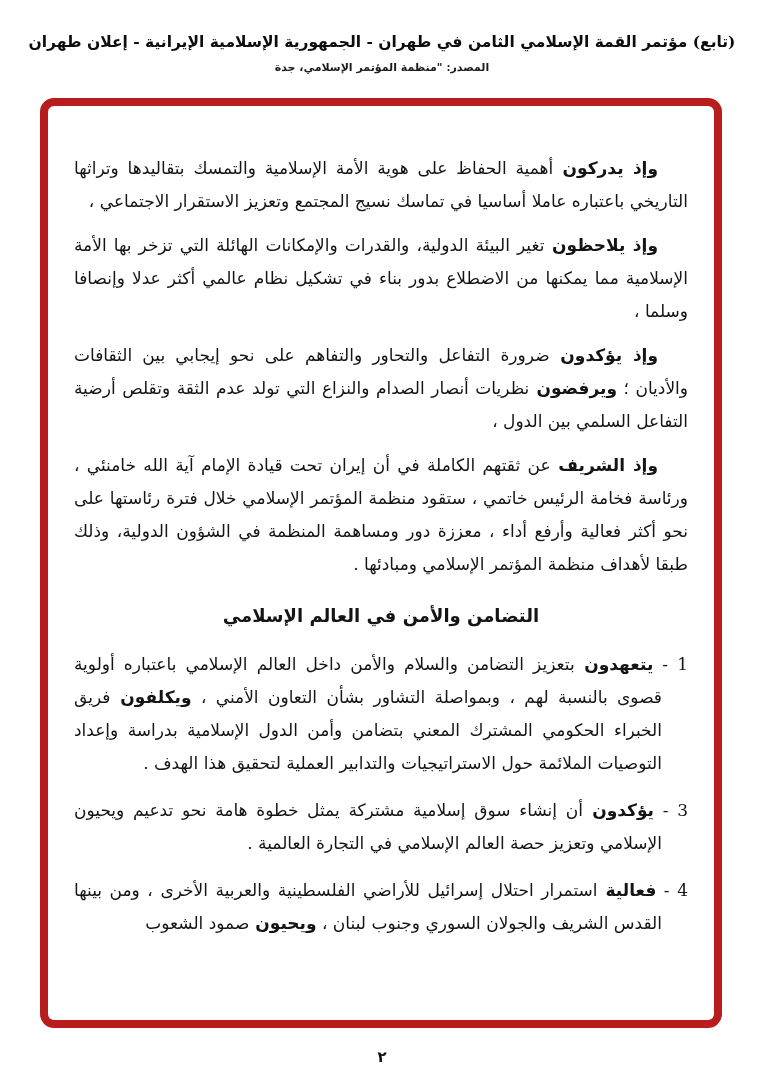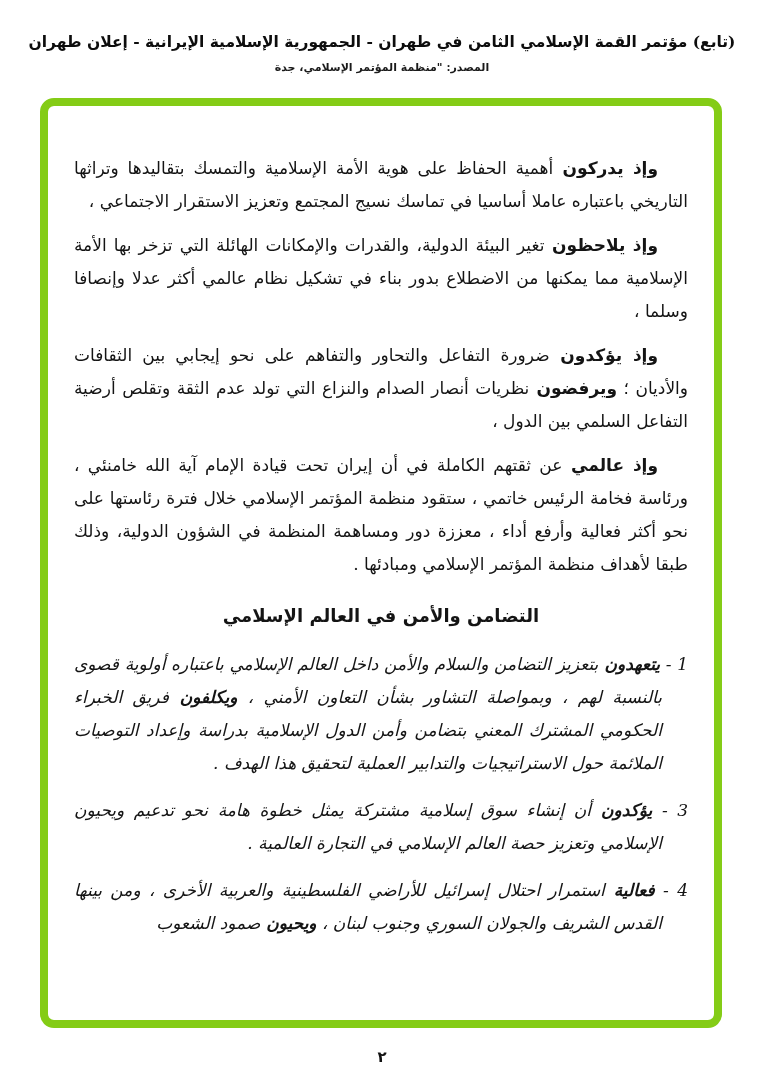--- a/index.html
+++ b/index.html
@@ -28,21 +28,21 @@
     font-size: 11px;
     font-weight: bold;
     color: #1a1a1a;
   }
   .green-frame {
     position: absolute;
     left: 40px;
     top: 98px;
     width: 682px;
     height: 930px;
-    border: 8px solid #84cc16;
+    border: 8px solid #b91c1c;
     border-radius: 14px;
     background: #ffffff;
     padding: 46px 26px 18px 26px;
     overflow: hidden;
   }
   .doc-content {
     direction: rtl;
     font-size: 17px;
     line-height: 33px;
     text-align: justify;
@@ -56,21 +56,20 @@
     font-weight: bold;
     font-size: 18px;
     margin: 18px 0 16px 0;
     text-align: center;
     text-indent: 0;
   }
   .list-item {
     padding-right: 26px;
     text-indent: -26px;
     margin-bottom: 14px;
-    font-style: italic;
   }
   .list-item .marker {
     font-weight: normal;
     white-space: pre;
   }
   b { font-weight: bold; }
   .page-footer {
     position: absolute;
     left: 0; right: 0;
     top: 1048px;
@@ -87,21 +86,21 @@
   <div class="title">(تابع) مؤتمر القمة الإسلامي الثامن في طهران - الجمهورية الإسلامية الإيرانية - إعلان طهران</div>
   <div class="source">المصدر: "منظمة المؤتمر الإسلامي، جدة</div>
 </header>
 
 <div class="green-frame">
   <div class="doc-content">
 
     <p class="preamble-para"><b>وإذ يدركون </b><span>أهمية الحفاظ على هوية الأمة الإسلامية والتمسك بتقاليدها وتراثها التاريخي باعتباره عاملا أساسيا في تماسك نسيج المجتمع وتعزيز الاستقرار الاجتماعي ،</span></p>
     <p class="preamble-para"><b>وإذ يلاحظون </b><span>تغير البيئة الدولية، والقدرات والإمكانات الهائلة التي تزخر بها الأمة الإسلامية مما يمكنها من الاضطلاع بدور بناء في تشكيل نظام عالمي أكثر عدلا وإنصافا وسلما ،</span></p>
     <p class="preamble-para"><b>وإذ يؤكدون </b><span>ضرورة التفاعل والتحاور والتفاهم على نحو إيجابي بين الثقافات والأديان ؛ </span><b>ويرفضون </b><span>نظريات أنصار الصدام والنزاع التي تولد عدم الثقة وتقلص أرضية التفاعل السلمي بين الدول ،</span></p>
-    <p class="preamble-para"><b>وإذ عالمي </b><span>عن ثقتهم الكاملة في أن إيران تحت قيادة الإمام آية الله خامنئي ، ورئاسة فخامة الرئيس خاتمي ، ستقود منظمة المؤتمر الإسلامي خلال فترة رئاستها على نحو أكثر فعالية وأرفع أداء ، معززة دور ومساهمة المنظمة في الشؤون الدولية، وذلك طبقا لأهداف منظمة المؤتمر الإسلامي ومبادئها .</span></p>
+    <p class="preamble-para"><b>وإذ الشريف </b><span>عن ثقتهم الكاملة في أن إيران تحت قيادة الإمام آية الله خامنئي ، ورئاسة فخامة الرئيس خاتمي ، ستقود منظمة المؤتمر الإسلامي خلال فترة رئاستها على نحو أكثر فعالية وأرفع أداء ، معززة دور ومساهمة المنظمة في الشؤون الدولية، وذلك طبقا لأهداف منظمة المؤتمر الإسلامي ومبادئها .</span></p>
 
     <h2 class="section-heading">التضامن والأمن في العالم الإسلامي</h2>
 
     <p class="list-item"><span class="marker">1 - </span><span><b>يتعهدون </b><span>بتعزيز التضامن والسلام والأمن داخل العالم الإسلامي باعتباره أولوية قصوى بالنسبة لهم ، وبمواصلة التشاور بشأن التعاون الأمني ، </span><b>ويكلفون </b><span>فريق الخبراء الحكومي المشترك المعني بتضامن وأمن الدول الإسلامية بدراسة وإعداد التوصيات الملائمة حول الاستراتيجيات والتدابير العملية لتحقيق هذا الهدف .</span></span></p>
     <p class="list-item"><span class="marker">3 - </span><span><b>يؤكدون </b><span>أن إنشاء سوق إسلامية مشتركة يمثل خطوة هامة نحو تدعيم ويحيون الإسلامي وتعزيز حصة العالم الإسلامي في التجارة العالمية .</span></span></p>
     <p class="list-item"><span class="marker">4 - </span><span><b>فعالية </b><span>استمرار احتلال إسرائيل للأراضي الفلسطينية والعربية الأخرى ، ومن بينها القدس الشريف والجولان السوري وجنوب لبنان ، </span><b>ويحيون </b><span>صمود الشعوب</span></span></p>
 
   </div>
 </div>
 

